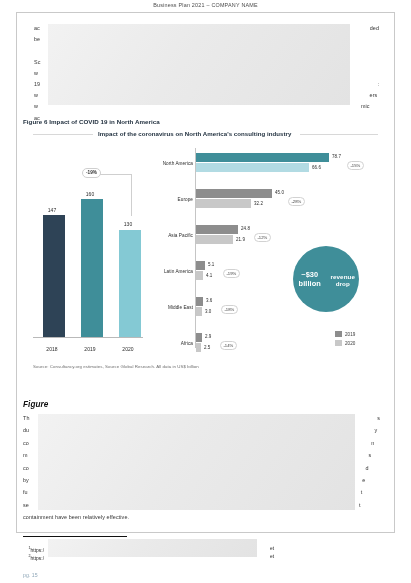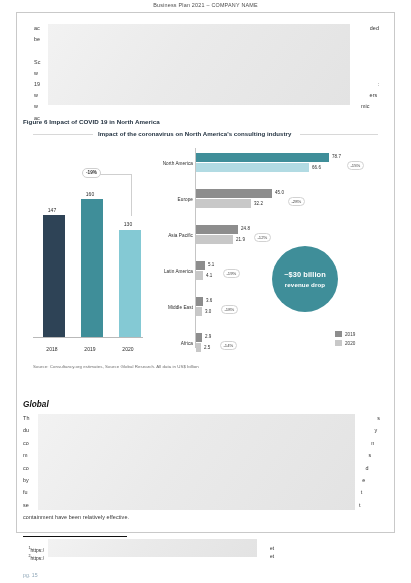--- a/index.html
+++ b/index.html
@@ -108,24 +108,24 @@
   }
   .hpct {
     position: absolute;
     border: 1px solid #d2d2d2; border-radius: 6px; background: #fff;
     font-size: 4.2px; color: #3a3a3a;
     padding: 1px 2.4px; letter-spacing: .05px; white-space: nowrap;
   }
 
   
   .bubble {
-    position: absolute; left: 249px; top: 118px;
+    position: absolute; left: 270px; top: 118px;
     width: 66px; height: 66px; border-radius: 50%;
     background: #3f8e99;
-    display: flex; flex-direction: column;
+    display: flex; flex-direction: row;
     align-items: center; justify-content: center;
     color: #ffffff; text-align: center;
   }
   .bubble-l1 { font-size: 7.4px; font-weight: bold; letter-spacing: .1px; }
   .bubble-l2 { font-size: 6.2px; font-weight: bold; letter-spacing: .1px; margin-top: 1.5px; }
 
   
   .legend { position: absolute; left: 312px; top: 202px; }
   .legend-row { display: flex; align-items: center; height: 8px; margin-bottom: 1px; }
   .legend-swatch { width: 7px; height: 6px; margin-right: 3px; }
@@ -269,21 +269,21 @@
         <span class="legend-swatch" style="background:#8d8d8d;"></span>
         <span class="legend-label">2019</span>
       </div>
       <div class="legend-row">
         <span class="legend-swatch" style="background:#c8c8c8;"></span>
         <span class="legend-label">2020</span>
       </div>
     </div>
   </div>
 
-  <div class="section-h">Global</div>
+  <div class="section-h">Figure</div>
 
   <div class="regions-text">
     <div class="rline"><span>Th</span><span class="rt">s</span></div>
     <div class="rline"><span>du</span><span class="rt">y</span></div>
     <div class="rline"><span>co</span><span class="rt">n</span></div>
     <div class="rline"><span>m</span><span class="rt">s</span></div>
     <div class="rline"><span>co</span><span class="rt">d</span></div>
     <div class="rline"><span>by</span><span class="rt">e</span></div>
     <div class="rline"><span>fu</span><span class="rt">t</span></div>
     <div class="rline"><span>se</span><span class="rt">t</span></div>

